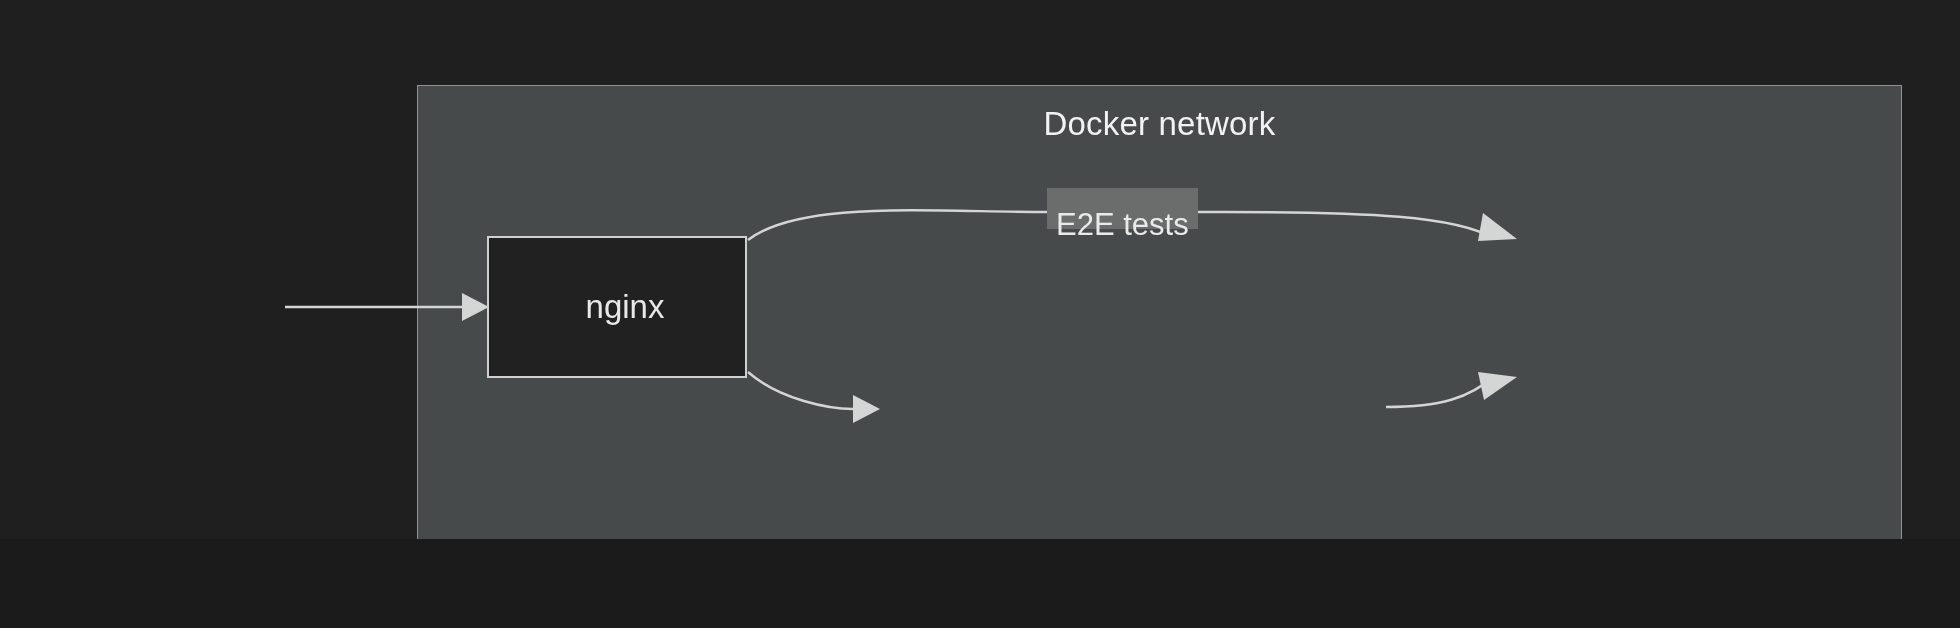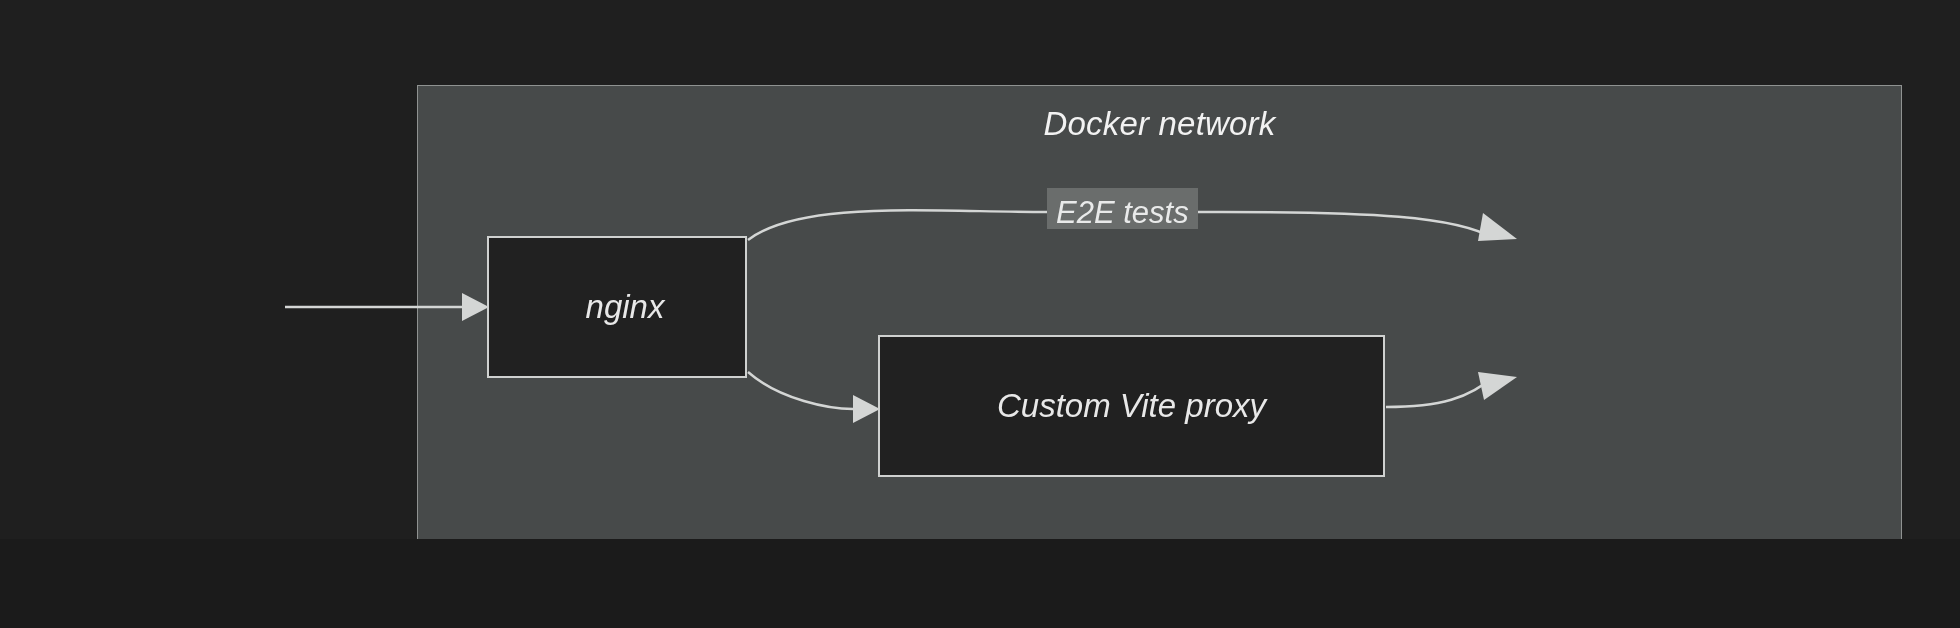--- a/index.html
+++ b/index.html
@@ -11,21 +11,20 @@
   body {
     font-family: "Liberation Sans", sans-serif;
     -webkit-font-smoothing: antialiased;
   }
   #stage {
     position: relative;
     width: 1960px;
     height: 539px;
     background: #1f1f1f;
     overflow: hidden;
-    font-style: italic;
   }
 
   
   .group-panel {
     position: absolute;
     left: 417px;
     top: 85px;
     width: 1485px;
     height: 485px;
     background: #474a4a;
@@ -100,21 +99,21 @@
   .edge-head {
     fill: #d4d6d5;
   }
 
   
   .edge-label {
     position: absolute;
     left: 1047px;
     top: 188px;
     height: 41px;
-    padding: 4px 9px;
+    padding: 16px 9px;
     background: #6a6d6c;
     color: #e9eaea;
     font-size: 31px;
     line-height: 41px;
     white-space: nowrap;
     box-sizing: border-box;
   }
 </style>
 </head>
 <body>
@@ -151,20 +150,17 @@
                C 1440 407, 1470 398, 1494 376"></path>
       <polygon class="edge-head" points="1478,372 1517,377 1484,400"></polygon>
     </g>
   </svg>
 
 
   <div class="node-box node-nginx">
     <span>nginx</span>
   </div>
 
-  <div class="node-box node-vite">
-    <span>Custom Vite proxy</span>
-  </div>
 
 
   <div class="edge-label">E2E tests</div>
 
 </div>
 
 </body></html>

